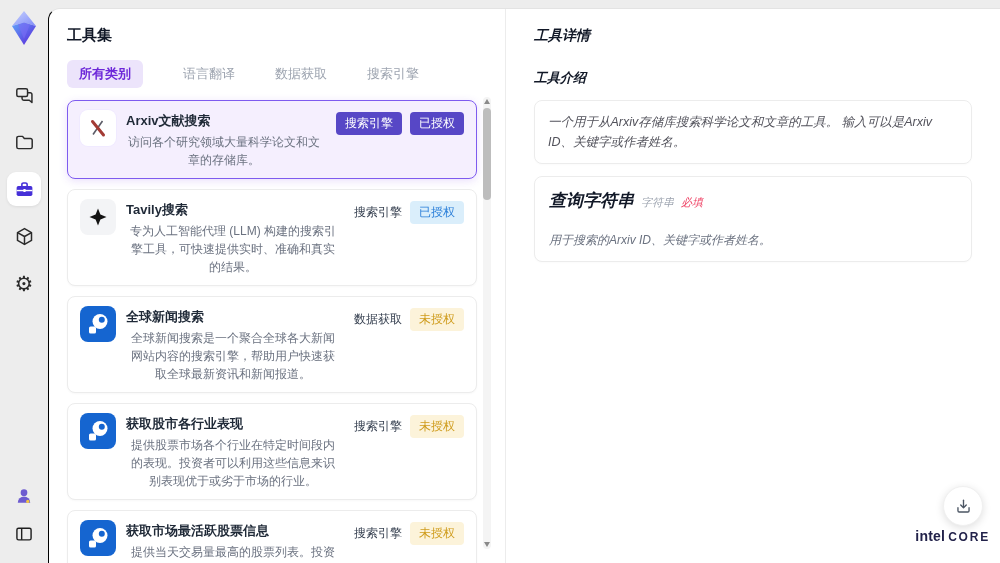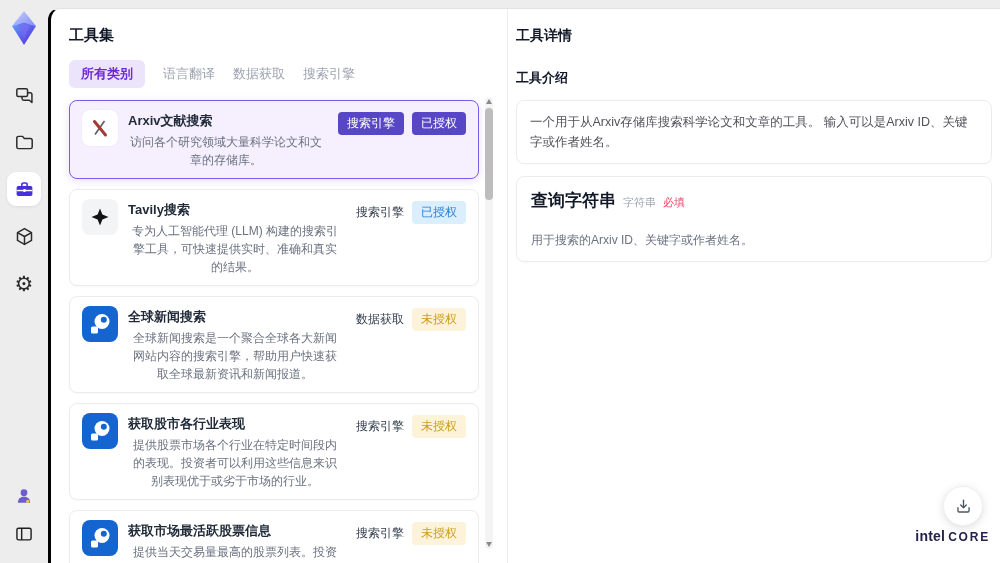--- a/index.html
+++ b/index.html
@@ -21,27 +21,27 @@
   }
   .nav-btn.active { background:#ffffff; box-shadow:0 1px 3px rgba(0,0,0,.08); }
   .gear-glyph { font-size:21px; color:#2b2b2b; line-height:1; }
   .sidebar .spacer { flex:1; }
   .bottom-group { display:flex; flex-direction:column; gap:4px; align-items:center; margin-bottom:12px; }
 
   
   .content {
     position:absolute; left:48px; top:8px; right:0; bottom:0;
     background:#ffffff; border-radius:12px 0 0 0;
-    border-top:1px solid #e3e3e3; border-left:3px solid #000000;
+    border-top:1px solid #e3e3e3; border-left:1px solid #000000;
     overflow:hidden;
   }
   
   .left-panel { position:absolute; left:0; top:0; width:455px; height:100%; overflow:hidden; }
   .panel-title { font-size:15px; font-weight:bold; color:#111827; margin:17px 0 0 18px; }
-  .tabs { display:flex; align-items:center; gap:18px; margin:15px 0 0 18px; font-size:13px; }
+  .tabs { display:flex; align-items:center; gap:40px; margin:15px 0 0 18px; font-size:13px; }
   .tab { color:#9ca3af; cursor:pointer; padding:5px 0; white-space:nowrap; }
   .tab.active { background:#ece4fb; color:#6d28d9; border-radius:6px; padding:5px 12px; font-weight:bold; }
   .tool-list { margin:12px 0 0 18px; width:410px; display:flex; flex-direction:column; gap:10px; }
   .card {
     display:flex; gap:10px; padding:9px 12px; border:1px solid #ececec;
     border-radius:8px; background:#fff; box-shadow:0 1px 2px rgba(0,0,0,.03); cursor:pointer;
   }
   .card.selected {
     border:1.5px solid #7e5bef; background:#f5effe;
     box-shadow:0 2px 8px rgba(124,58,237,.16);
@@ -72,21 +72,21 @@
     position:absolute; left:1px; width:0; height:0;
     border-left:3px solid transparent; border-right:3px solid transparent;
   }
   .scroll-arrow-up { top:2px; border-bottom:5px solid #8a8a8a; }
   .scroll-arrow-down { bottom:2px; border-top:5px solid #8a8a8a; }
   .scroll-thumb { position:absolute; left:0; top:11px; width:8px; height:92px; background:#bdbdbd; border-radius:4px; }
 
   
   .right-panel {
     position:absolute; left:456px; top:0; right:0; height:100%;
-    border-left:1px solid #ececec; padding:18px 8px; background:#fff;
+    border-left:1px solid #ececec; padding:18px 28px; background:#fff;font-style:italic;
   }
   .detail-title { font-size:14px; font-weight:bold; color:#111827; }
   .section-heading { font-size:13px; font-weight:bold; color:#111827; margin-top:24px; }
   .info-box {
     margin-top:13px; border:1px solid #ececec; border-radius:8px;
     padding:11px 13px; font-size:12.5px; color:#52525b; background:#fff;
     box-shadow:0 1px 2px rgba(0,0,0,.02); line-height:1.6;
   }
   .param-box {
     margin-top:12px; border:1px solid #ececec; border-radius:8px;

